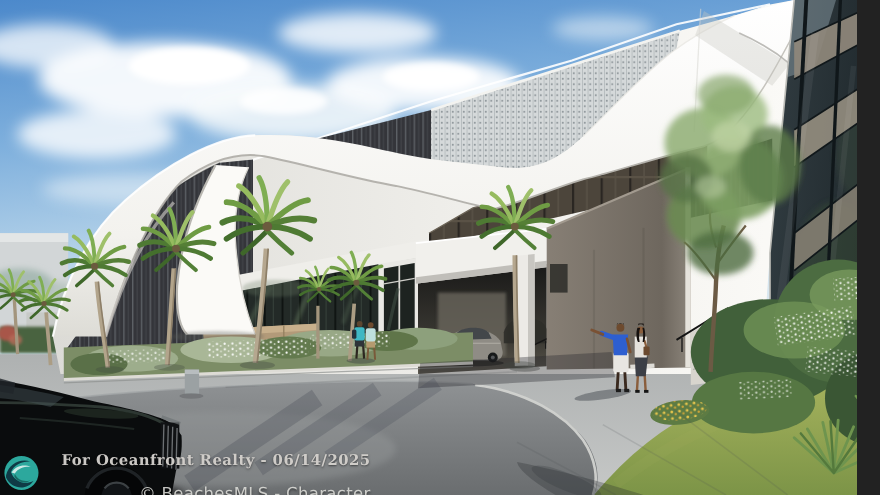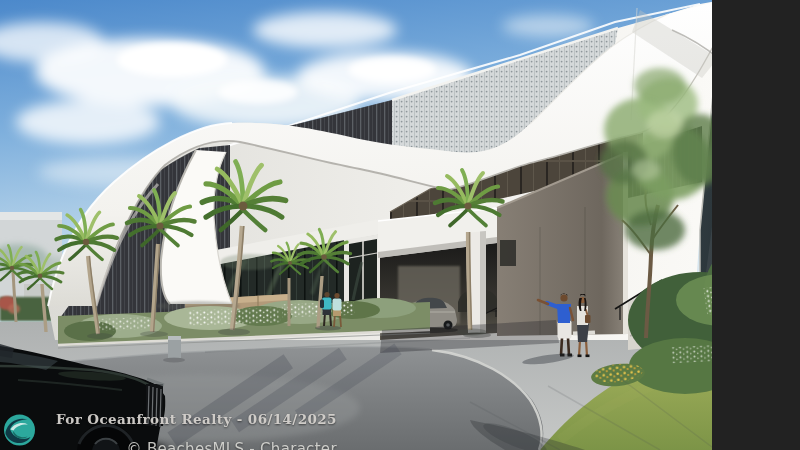--- a/index.html
+++ b/index.html
@@ -1,16 +1,16 @@
 <!DOCTYPE html>
 <html><head>
 <meta charset="utf-8">
 <style>
   html,body{margin:0;padding:0;background:#222;}
-  .stage{position:relative;width:712px;height:450px;overflow:hidden;background:#9cc0e4;
+  .stage{position:relative;width:779px;height:450px;overflow:hidden;background:#9cc0e4;
          font-family:"Liberation Sans",sans-serif;}
   .stage svg{display:block}
   .wm{position:absolute;left:0;top:402px;width:100%;height:48px;pointer-events:none;}
   .wm-logo{position:absolute;left:3px;top:8px;width:34px;height:40px;}
   .wm-text{position:absolute;left:56px;top:10px;line-height:1.06;}
   .wm-line1{font-family:"DejaVu Serif","Liberation Serif",serif;font-weight:bold;
             font-size:13.5px;color:rgba(214,211,207,0.95);letter-spacing:.4px;
             text-shadow:0 1px 2px rgba(15,15,15,.6);white-space:nowrap;}
   .wm-line2{font-family:"DejaVu Sans","Liberation Sans",sans-serif;font-size:15px;
             color:rgba(222,222,218,0.88);letter-spacing:.3px;

